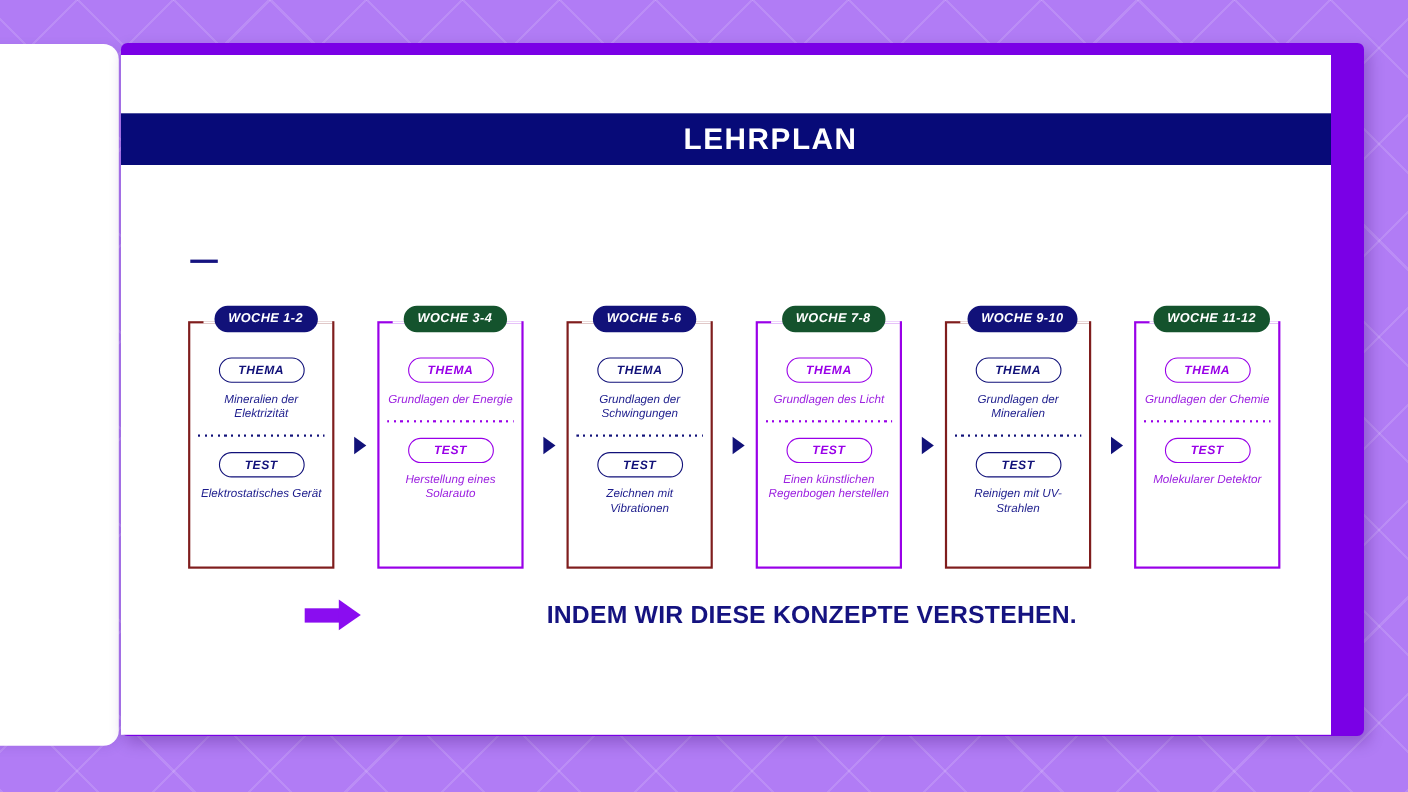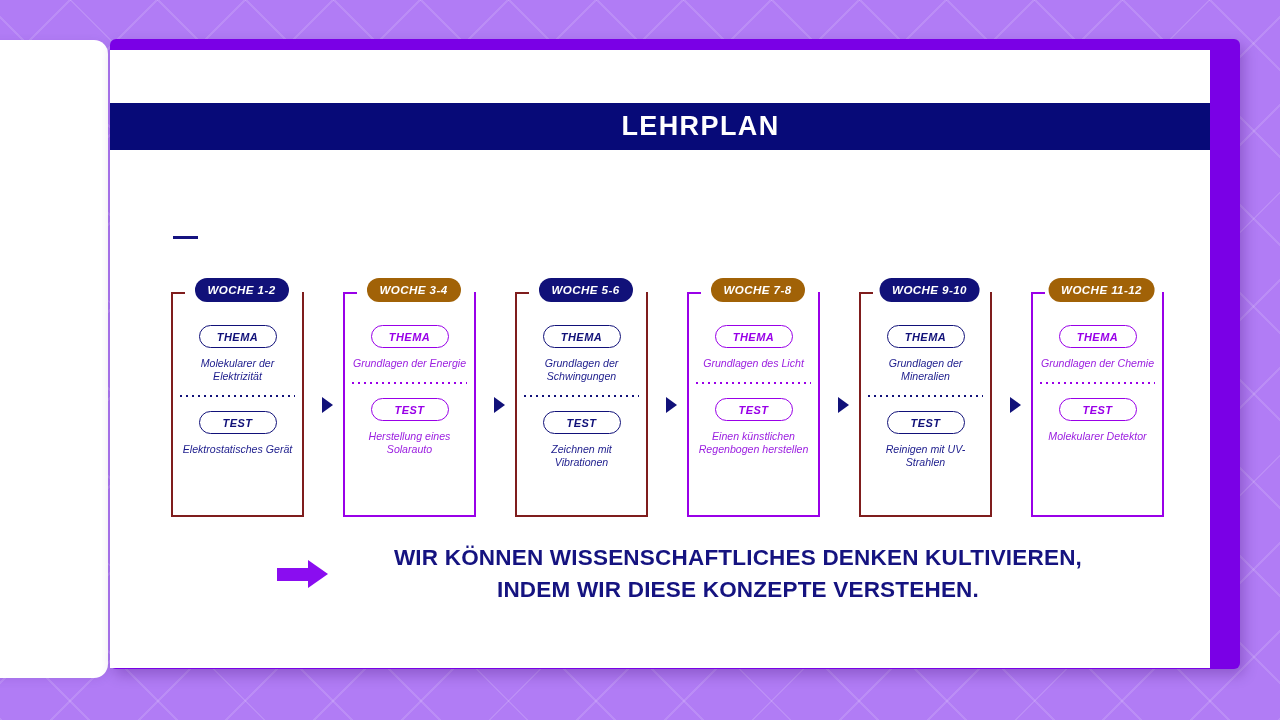--- a/index.html
+++ b/index.html
@@ -153,21 +153,21 @@
     background: #111179;
     color: #ffffff;
     font-size: 11.6px;
     font-weight: 700;
     letter-spacing: 0.4px;
     padding: 5px 13px 6px;
     border-radius: 14px;
     white-space: nowrap;
     z-index: 3;
   }
-  .week-badge.purple { background: #a16207; }
+  .week-badge.purple { background: #14532d; }
 
   .pill {
     margin: 0 auto;
     width: 78px;
     height: 23px;
     border: 1.6px solid #111179;
     border-radius: 12px;
     display: flex;
     align-items: center;
     justify-content: center;
@@ -281,21 +281,21 @@
 
   <div class="subtitle-dash"></div>
 
   <div class="cards-row">
 
     <div class="card-wrap">
       <div class="week-badge">WOCHE 1-2</div>
       <div class="card">
         <div class="card-top-gap"></div>
         <div class="pill pill-thema">THEMA</div>
-        <div class="card-text">Molekularer der Elektrizität</div>
+        <div class="card-text">Mineralien der Elektrizität</div>
         <div class="dots"></div>
         <div class="pill pill-test">TEST</div>
         <div class="card-text">Elektrostatisches Gerät</div>
       </div>
     </div>
 
     <div class="sep">
         <div class="sep-tri"></div>
       </div>
 
@@ -376,18 +376,17 @@
     </div>
 
   </div>
 
   <div class="callout">
     <div class="callout-arrow">
       <div class="shaft"></div>
       <div class="head"></div>
     </div>
     <div class="callout-text">
-      <div>WIR KÖNNEN WISSENSCHAFTLICHES DENKEN KULTIVIEREN,</div>
       <div>INDEM WIR DIESE KONZEPTE VERSTEHEN.</div>
     </div>
   </div>
 
 </div>
 
 </body></html>

